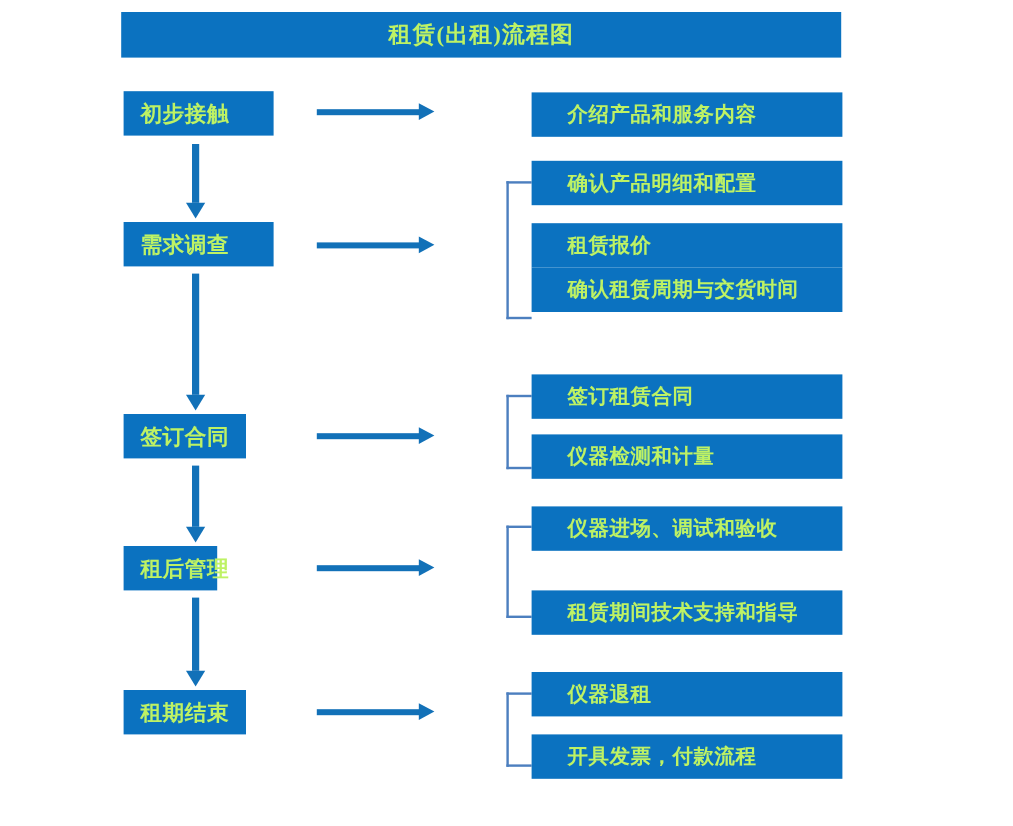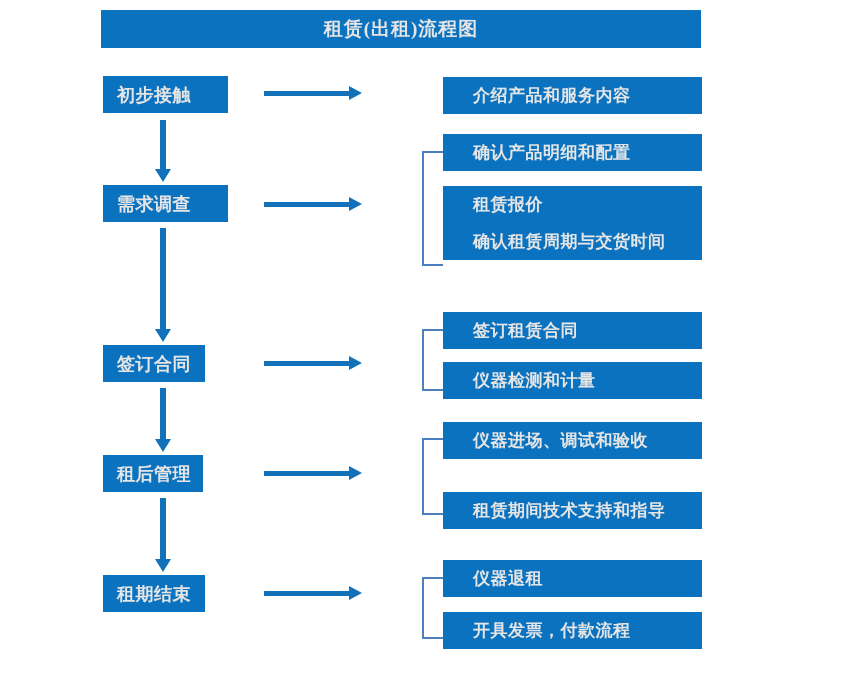--- a/index.html
+++ b/index.html
@@ -20,21 +20,21 @@
     left: 0;
     top: 0;
     width: 844px;
     height: 688px;
   }
 
   
   .box {
     position: absolute;
     background: #0B72C0;
-    color: #e5e5e5;
+    color: #bef264;
     font-weight: bold;
     display: flex;
     align-items: center;
     box-sizing: border-box;
     letter-spacing: 0.5px;
     white-space: nowrap;
   }
 
   
   .title-bar {
@@ -49,21 +49,21 @@
 
   
   .stage {
     font-size: 18px;
     height: 37px;
     padding-left: 14px;
   }
   .stage-0 { left: 103px; top: 76px;  width: 125px; text-align: right; }
   .stage-1 { left: 103px; top: 185px; width: 125px; }
   .stage-2 { left: 103px; top: 345px; width: 102px; }
-  .stage-3 { left: 103px; top: 455px; width: 100px; }
+  .stage-3 { left: 103px; top: 455px; width: 78px; }
   .stage-4 { left: 103px; top: 575px; width: 102px; }
 
   
   .detail {
     left: 443px;
     width: 259px;
     height: 37px;
     font-size: 17px;
     padding-left: 30px;
   }

